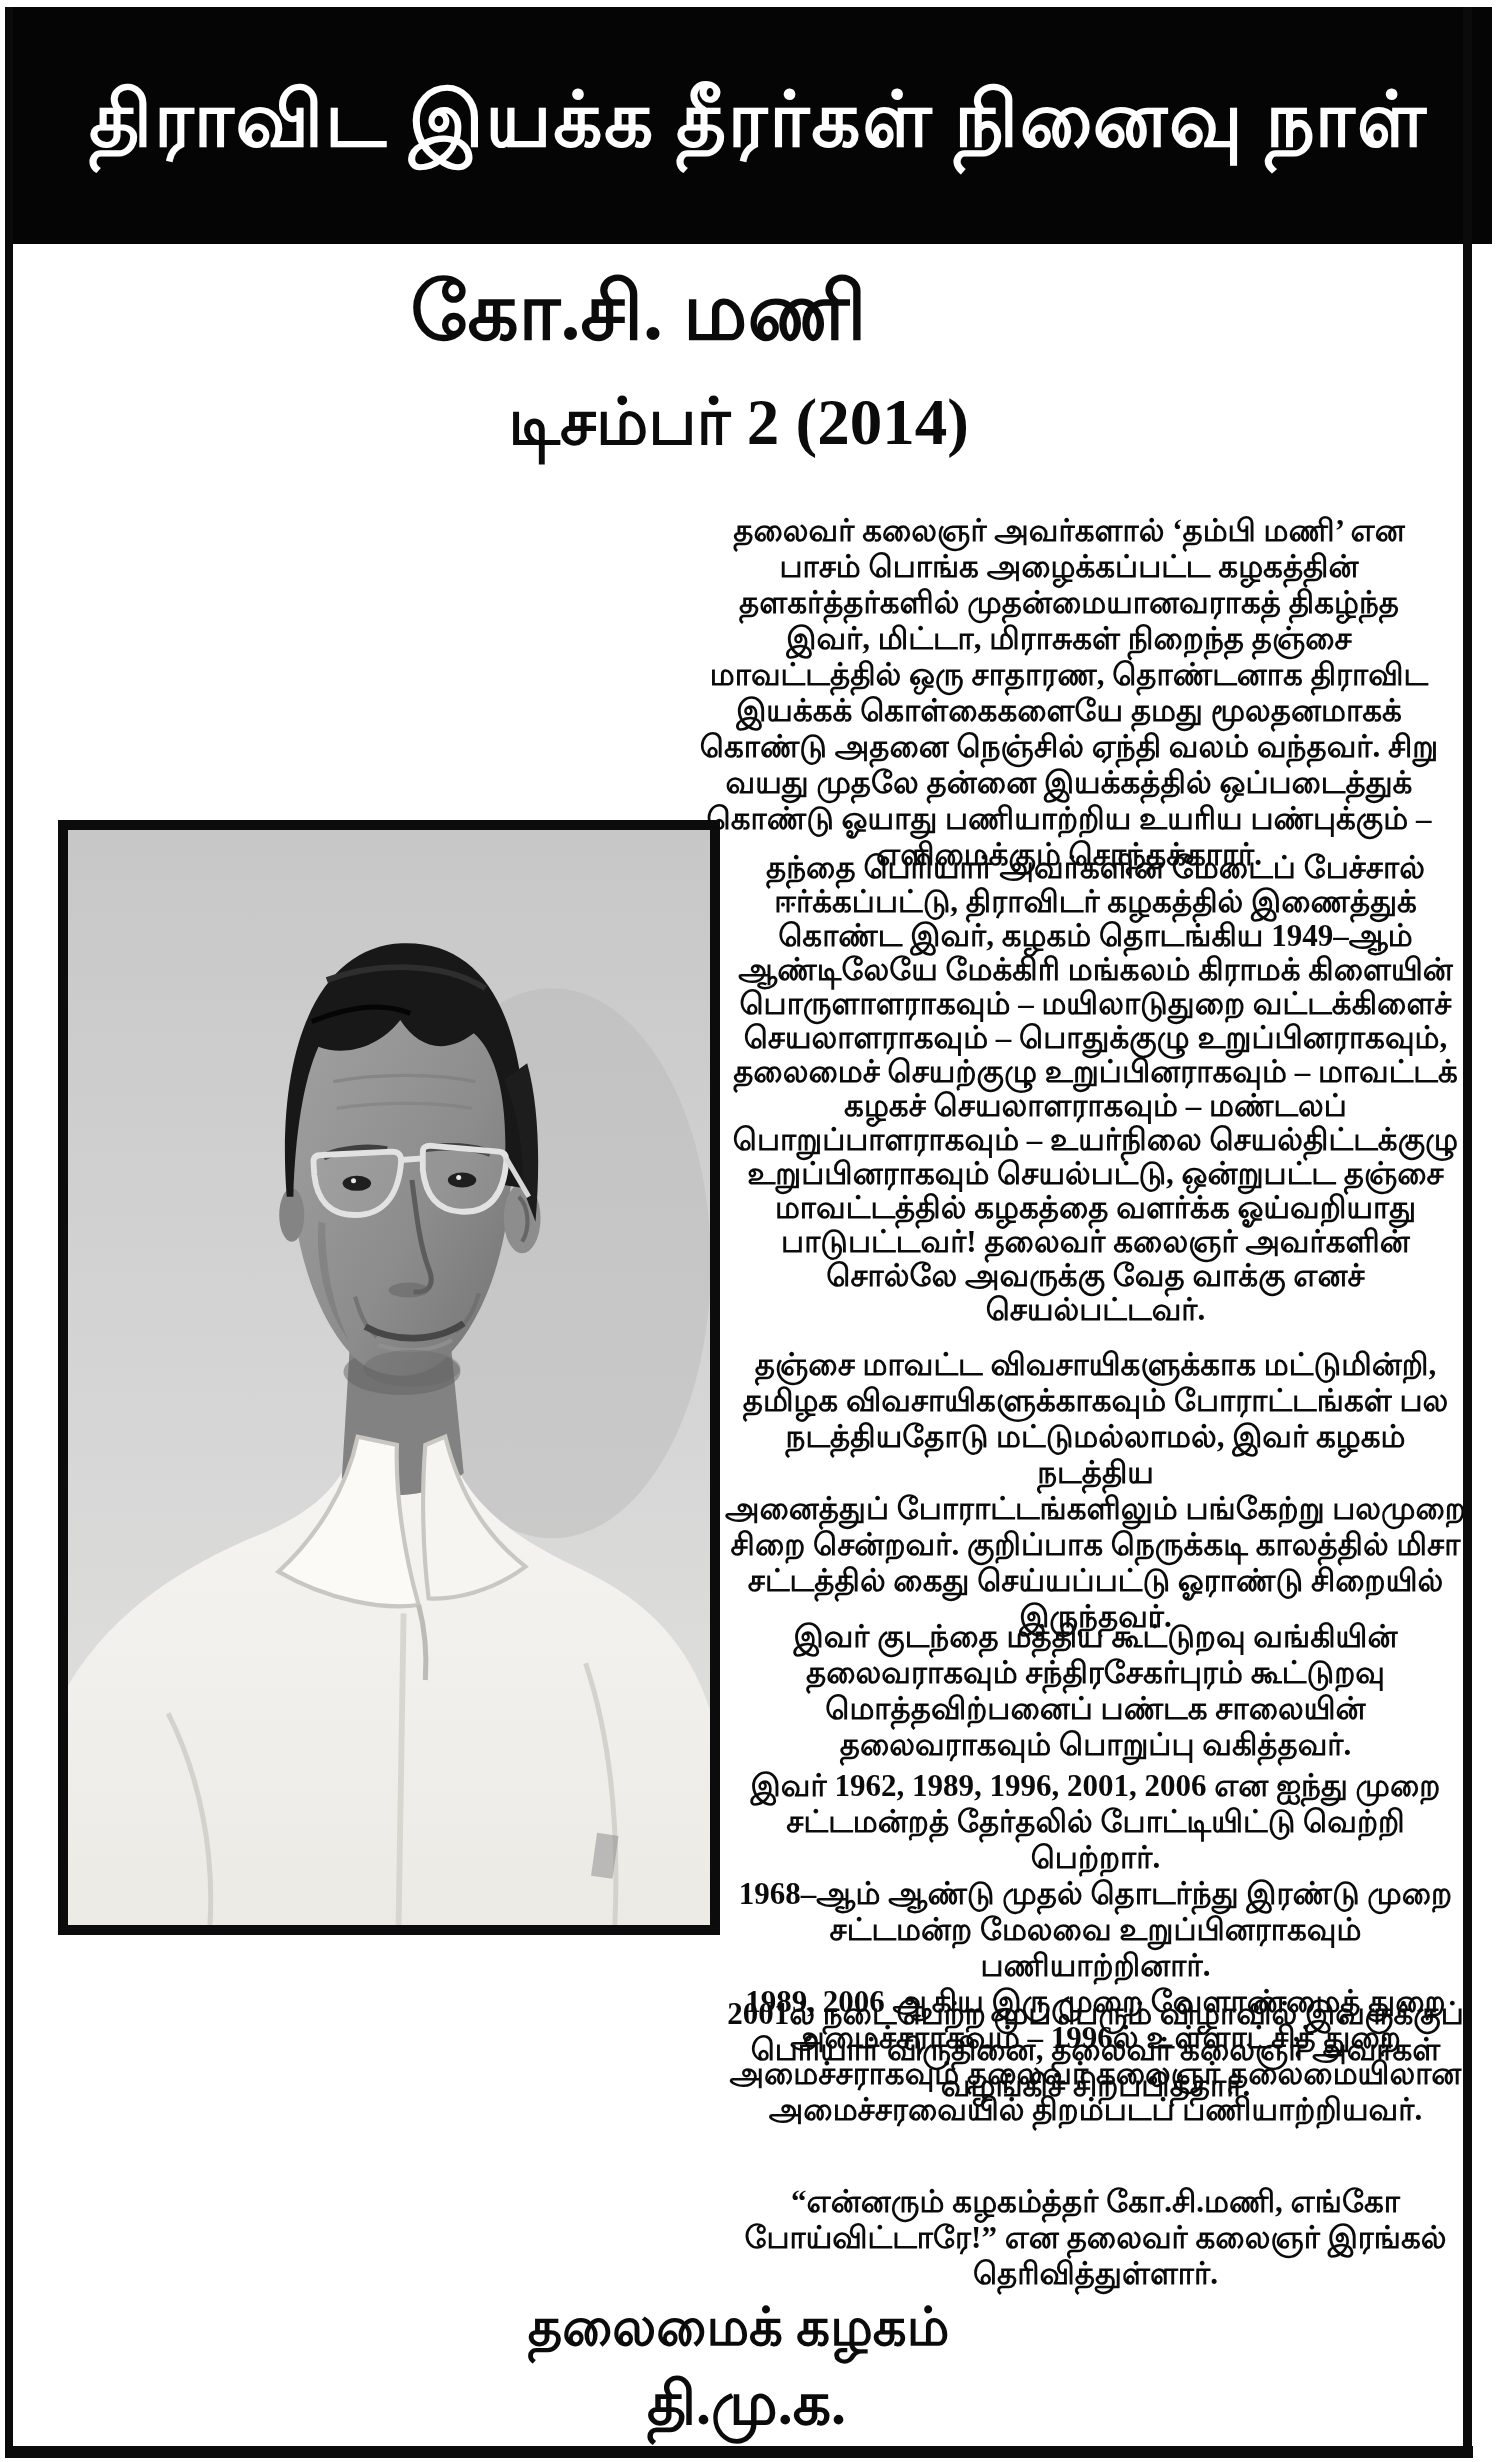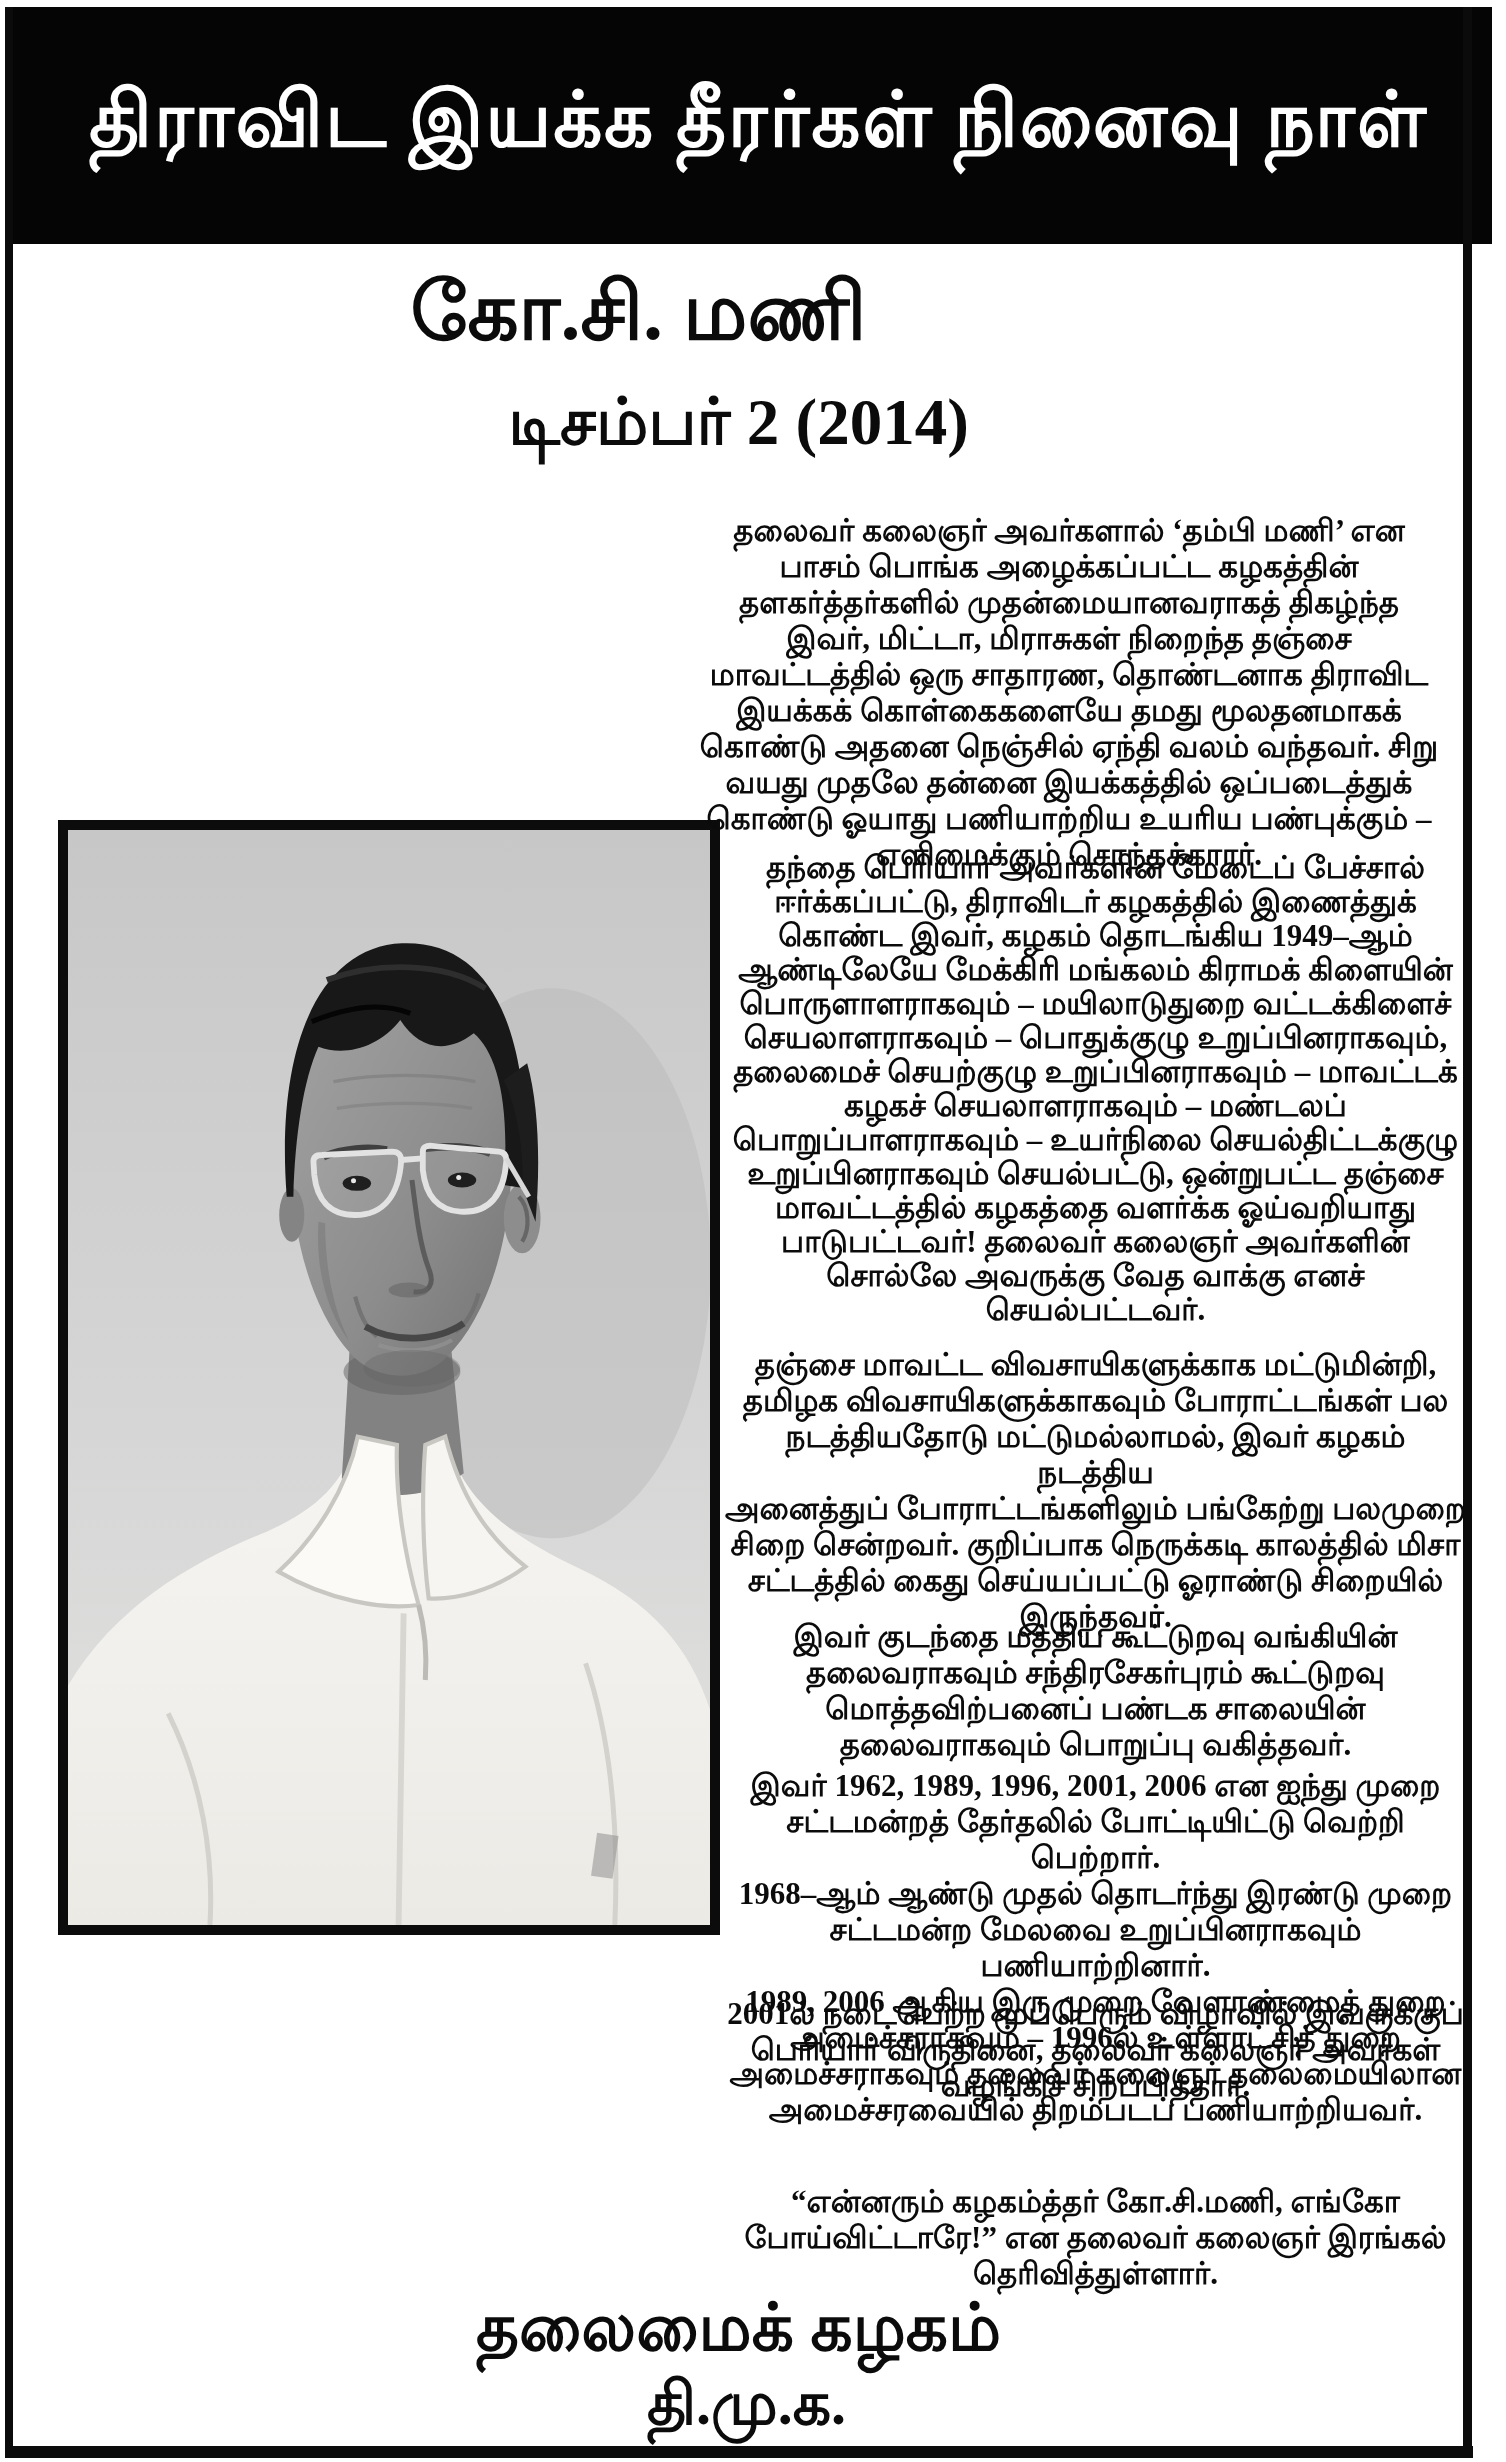--- a/index.html
+++ b/index.html
@@ -64,21 +64,21 @@
   .p2 { left: 724px; top: 851px; width: 743px; line-height: 34px; }
   .p3 { left: 724px; top: 1347px; width: 743px; }
   .p4 { left: 724px; top: 1619px; width: 743px; }
   .p5 { left: 724px; top: 1768px; width: 743px; }
   .p6 { left: 724px; top: 1996px; width: 743px; }
   .p7 { left: 724px; top: 2184px; width: 743px; }
 
   .footer-org {
     left: 5px; top: 2291px; width: 1467px;
     text-align: center;
-    font-size: 66px;
+    font-size: 53px;
     font-weight: bold;
     line-height: 73px;
     white-space: pre-line;
   }
   .footer-party {
     left: 5px; top: 2369px; width: 1467px;
     text-align: center;
     font-size: 60px;
     font-weight: bold;
     line-height: 70px;

